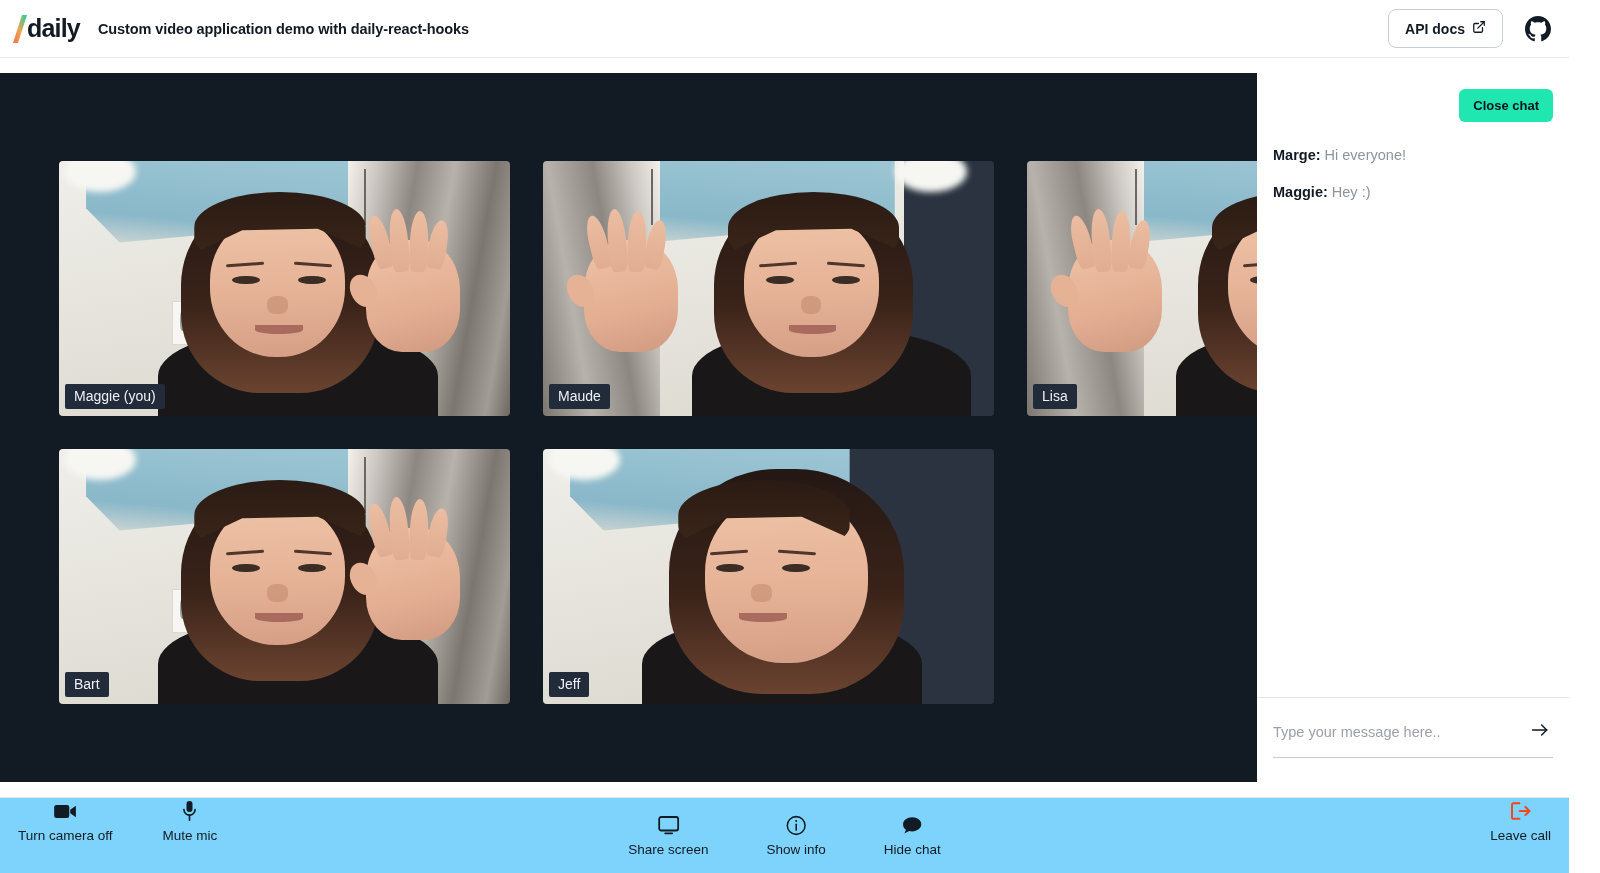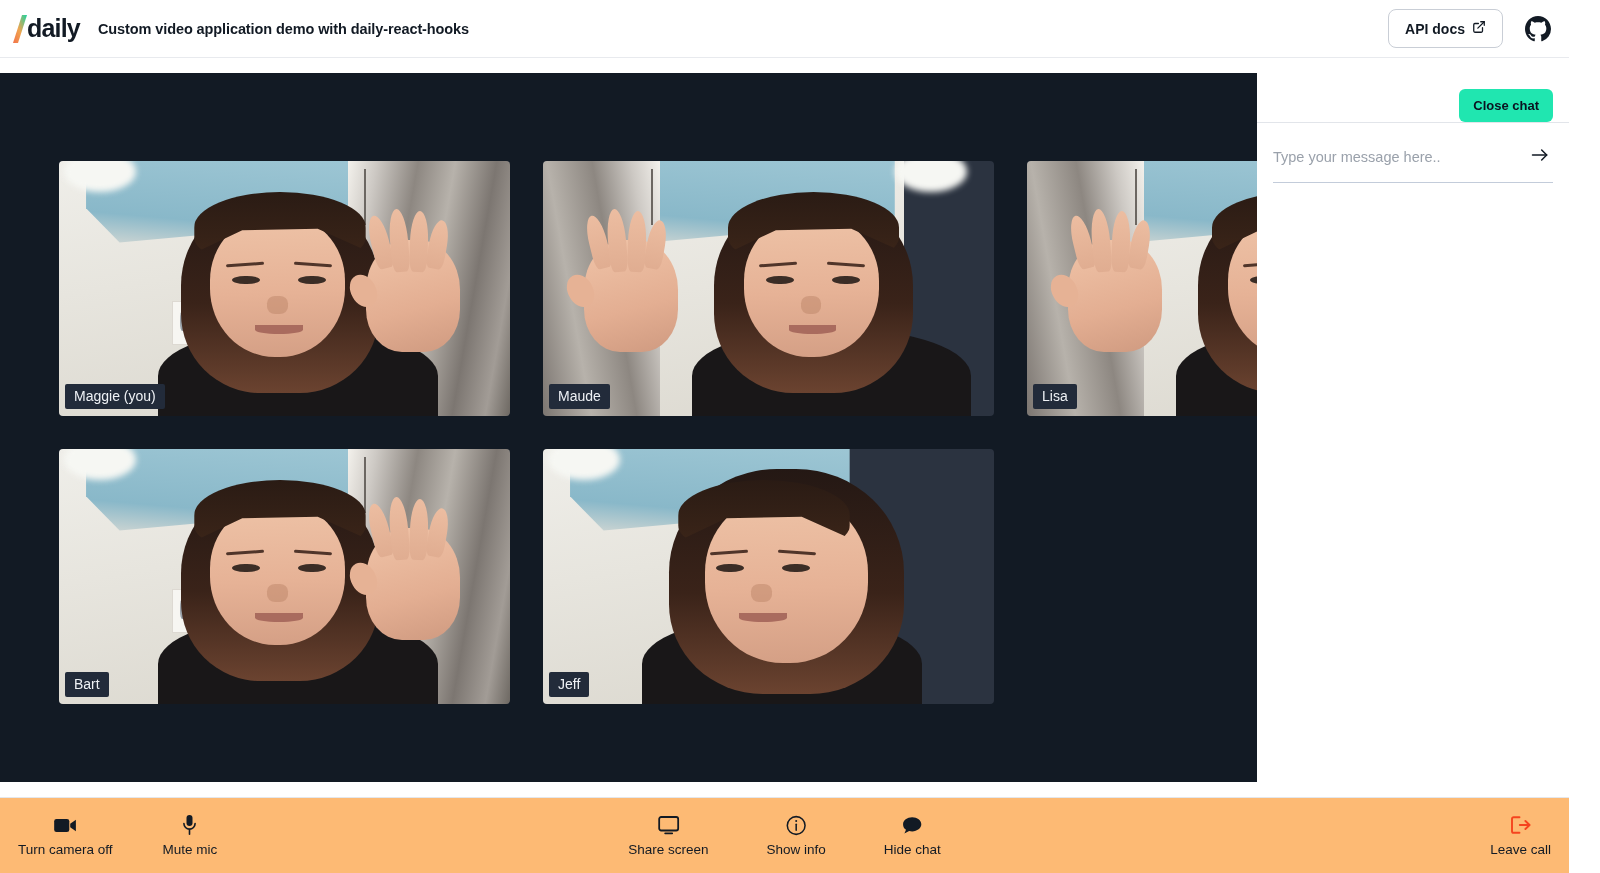--- a/index.html
+++ b/index.html
@@ -270,24 +270,24 @@
   .chat-input::placeholder { color: #9aa1ab; }
   .send-btn {
     background: none; border: none; cursor: pointer;
     padding: 0 2px; display: flex; align-items: center;
   }
 
   
   .tray {
     flex: 0 0 76px;
     height: 76px;
-    background: #fdba74;
+    background: #7dd3fc;
     border-top: 1px solid #e4e7ec;
     display: flex;
-    align-items: center;
+    align-items: flex-start;
     position: relative;
     padding: 0 14px;
   }
   .tray-group { display: flex; align-items: center; gap: 42px; }
   .tray-left { }
   .tray-center {
     position: absolute; left: 50%; top: 0; height: 100%;
     transform: translateX(-50%);
     display: flex; align-items: center; gap: 50px;
   }
@@ -493,20 +493,30 @@
         </div>
 
       </div>
     </div>
 
     <div class="chat-panel">
       <div class="chat-top">
         <button class="close-chat-btn">Close chat</button>
       </div>
 
+      <div class="chat-messages">
+        <div class="chat-msg">
+          <span class="who">Marge:</span>
+          <span class="text">Hi everyone!</span>
+        </div>
+        <div class="chat-msg">
+          <span class="who">Maggie:</span>
+          <span class="text">Hey :)</span>
+        </div>
+      </div>
 
       <div class="chat-input-wrap">
         <div class="chat-input-row">
           <input class="chat-input" type="text" placeholder="Type your message here.." style="">
           <button class="send-btn">
             <span>
               <svg width="22" height="20" viewBox="0 0 24 24" fill="none" stroke="#121a24" stroke-width="1.8" stroke-linecap="round" stroke-linejoin="round">
                 <line x1="3" y1="12" x2="20" y2="12"></line>
                 <polyline points="14 6 20 12 14 18"></polyline>
               </svg>

